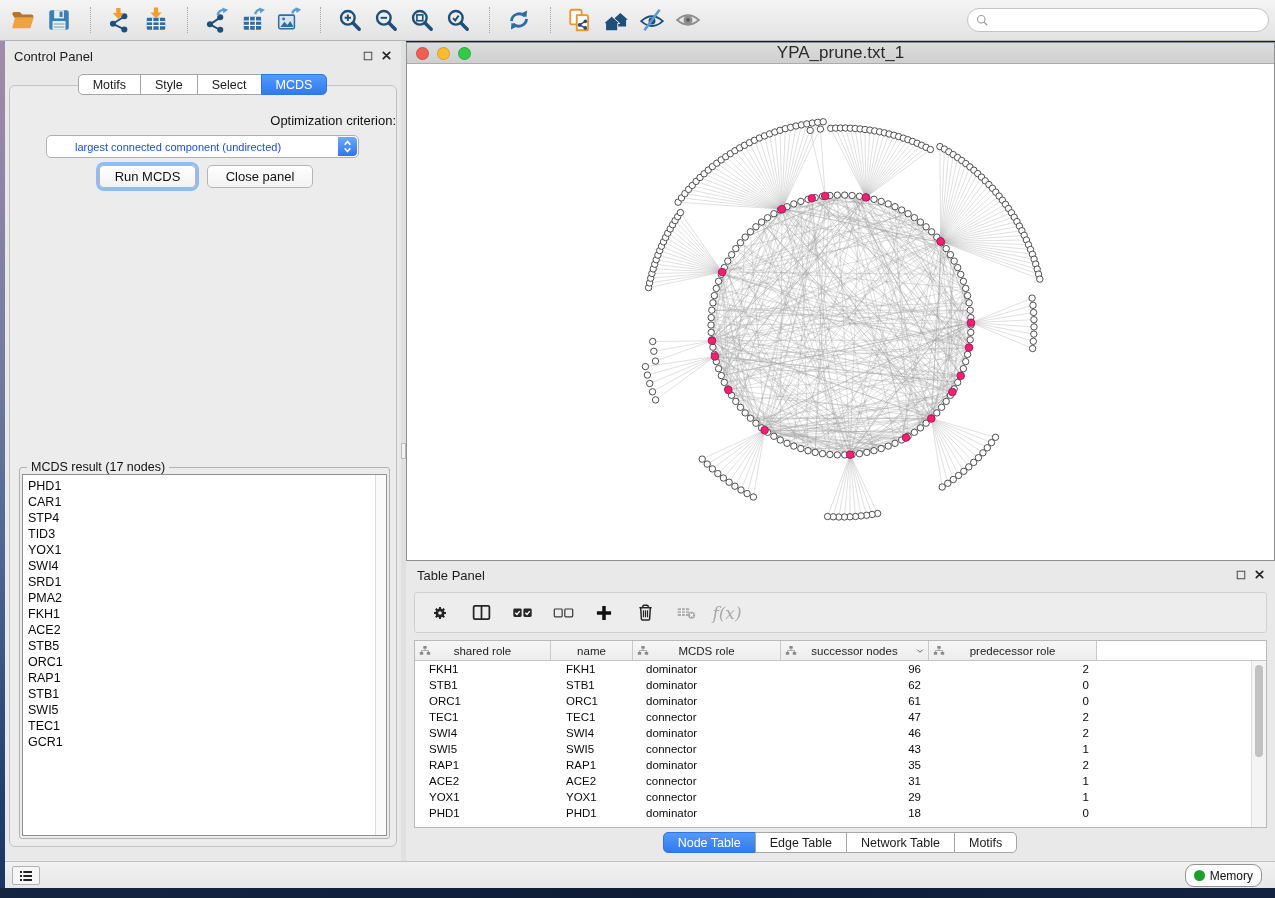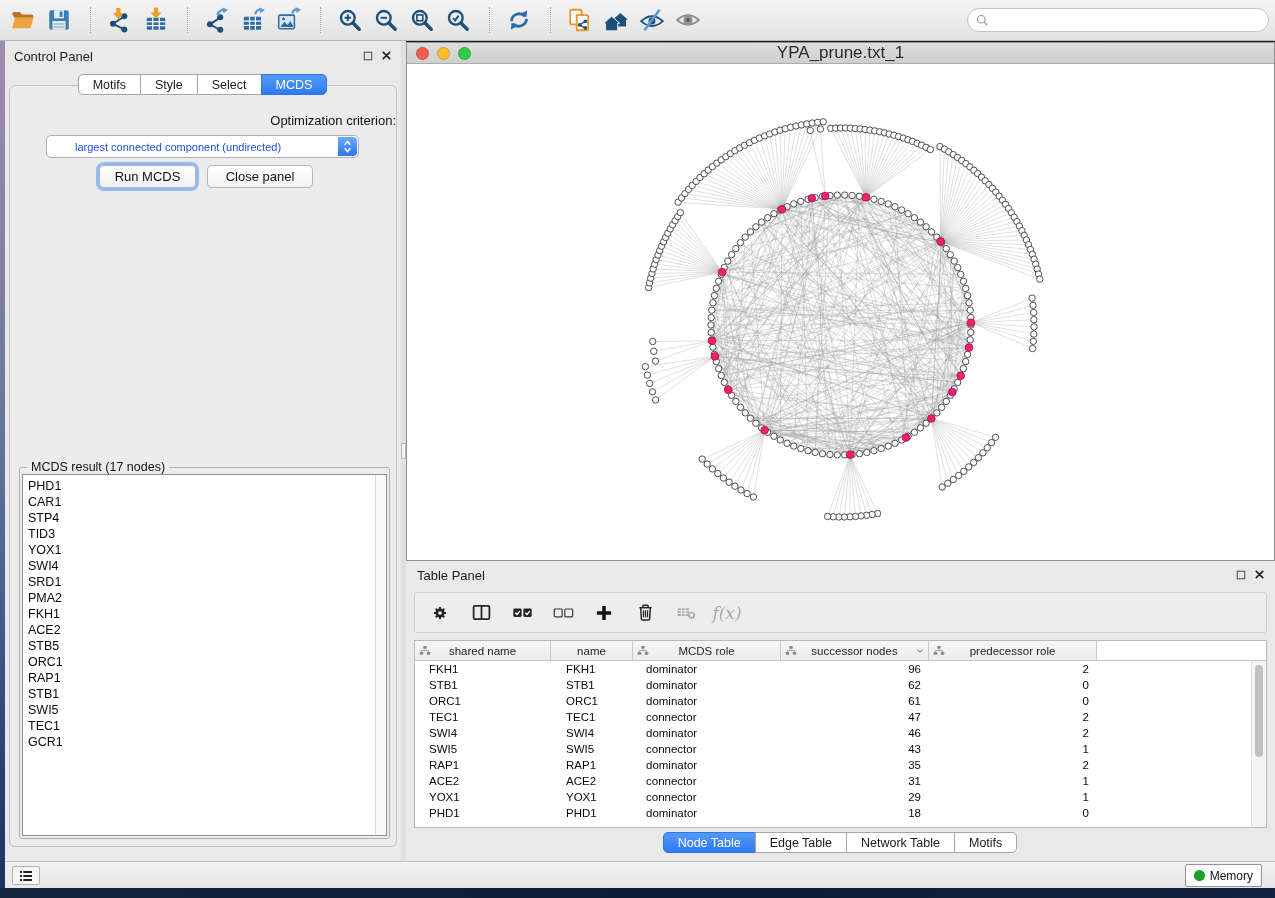--- a/index.html
+++ b/index.html
@@ -82,21 +82,21 @@
 .td.r{justify-content:flex-end;padding-right:8px}
 .vscroll{position:absolute;right:0;top:20px;bottom:0;width:15px;background:#f4f4f4;border-left:1px solid #dedede}
 .vscroll .thumb{position:absolute;left:3px;top:4px;width:8px;height:92px;border-radius:4px;background:#c1c1c1}
 .tp-tabs{position:absolute;left:0;right:0;top:271px;display:flex;justify-content:center}
 
 .statusbar{position:absolute;left:5px;top:861px;width:1270px;height:27px;
   background:linear-gradient(#f1f1f1,#e7e7e7);border-top:1px solid #c2c2c2}
 .sb-left{position:absolute;left:7px;top:4px;width:28px;height:19px;background:#f6f6f6;
   border:1px solid #b2b2b2;border-radius:2px;display:flex;align-items:center;justify-content:center;cursor:pointer}
 .sb-mem{position:absolute;right:13px;top:2px;height:23px;background:#fdfdfd;border:1px solid #949494;
-  border-radius:2px;display:flex;align-items:center;gap:5px;padding:0 8px;font-size:12px;color:#111;cursor:pointer}
+  border-radius:9px;display:flex;align-items:center;gap:5px;padding:0 8px;font-size:12px;color:#111;cursor:pointer}
 .memdot{width:11px;height:11px;border-radius:50%}
 .icon{display:inline-flex;align-items:center;justify-content:center}
 </style>
 </head>
 <body>
 
 <div class="wall-left"></div>
 
 <div class="toolbar">
     <button class="tbtn">
@@ -1269,21 +1269,21 @@
     <div class="thead">
         <div class="th" style="width: 136px;">
           <span class="typeicon icon">
             <svg viewBox="0 0 24 24" width="12" height="12">
               <rect x="8.5" y="2" width="7" height="5.5" rx="0.8" fill="#8a8a8a"></rect>
               <rect x="1.5" y="14" width="7" height="5.5" rx="0.8" fill="#8a8a8a"></rect>
               <rect x="15.5" y="14" width="7" height="5.5" rx="0.8" fill="#8a8a8a"></rect>
               <path d="M12 7.5v3.5M5 14v-3h14v3" fill="none" stroke="#8a8a8a" stroke-width="1.4"></path>
             </svg>
           </span>
-          <span>shared name</span>
+          <span>shared role</span>
         </div>
         <div class="th" style="width: 82px;">
           <span>name</span>
         </div>
         <div class="th" style="width: 148px;">
           <span class="typeicon icon">
             <svg viewBox="0 0 24 24" width="12" height="12">
               <rect x="8.5" y="2" width="7" height="5.5" rx="0.8" fill="#8a8a8a"></rect>
               <rect x="1.5" y="14" width="7" height="5.5" rx="0.8" fill="#8a8a8a"></rect>
               <rect x="15.5" y="14" width="7" height="5.5" rx="0.8" fill="#8a8a8a"></rect>

